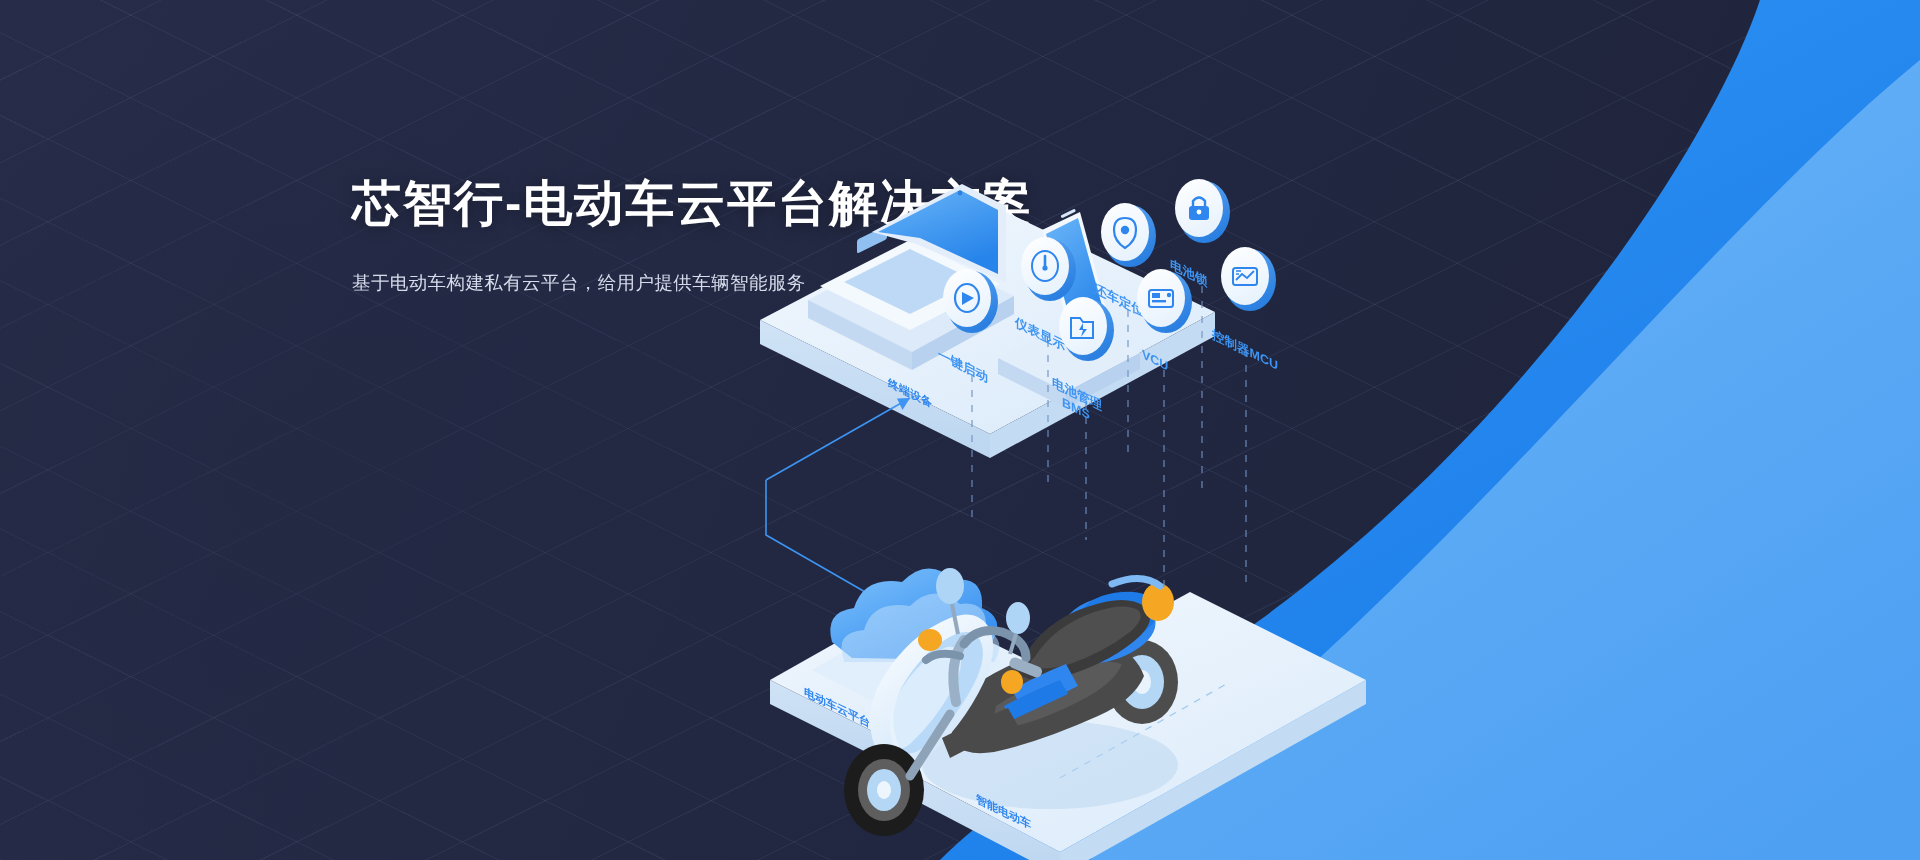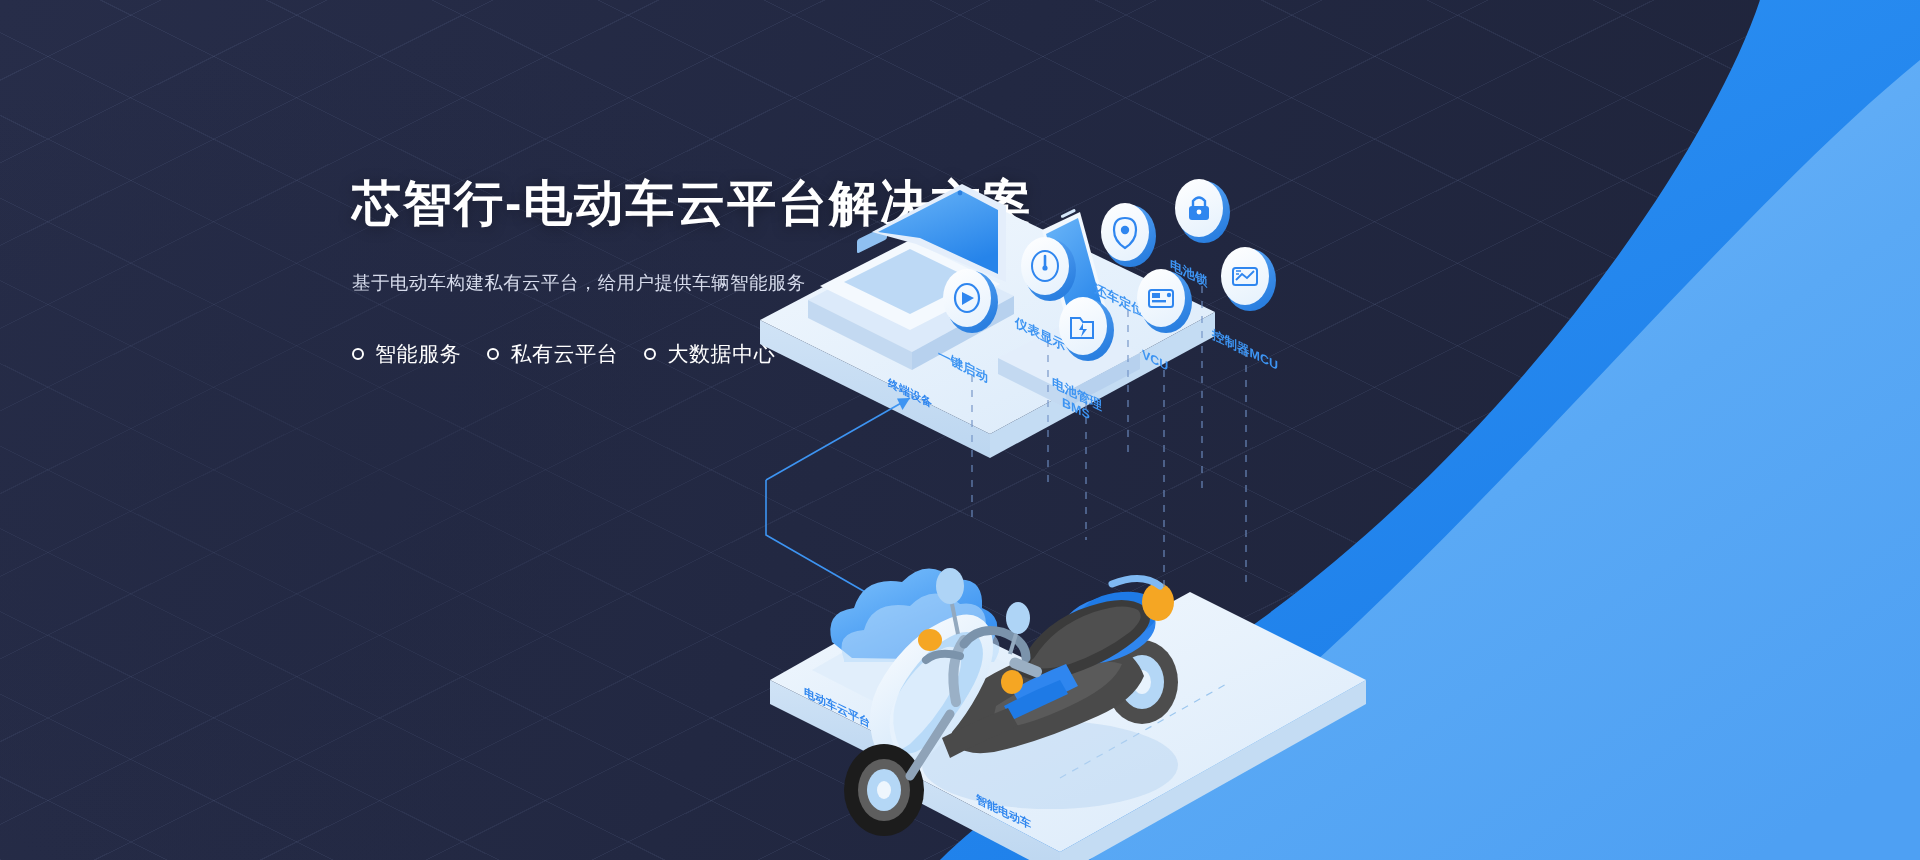--- a/index.html
+++ b/index.html
@@ -95,34 +95,20 @@
     <path d="M1920,60 C1760,190 1560,430 1360,620 C1240,735 1140,805 1090,860 L1920,860 Z" fill="url(#waveInnerG)"></path>
   </svg>
 
   <div class="copy">
     <h1 class="headline">芯智行-电动车云平台解决方案</h1>
 
     <div class="sub">
       <div class="sub-line">基于电动车构建私有云平台，给用户提供车辆智能服务</div>
     </div>
 
-    <div class="bullets">
-      <div class="bullet">
-        <span class="dot"></span>
-        <span class="bullet-label">智能服务</span>
-      </div>
-      <div class="bullet">
-        <span class="dot"></span>
-        <span class="bullet-label">私有云平台</span>
-      </div>
-      <div class="bullet">
-        <span class="dot"></span>
-        <span class="bullet-label">大数据中心</span>
-      </div>
-    </div>
   </div>
 
   <div class="illus">
   <svg viewBox="0 0 1160 660">
     <defs>
       <linearGradient id="platTop" x1="0" y1="0" x2="0.8" y2="1">
         <stop offset="0%" stop-color="#f2f8fe"></stop>
             <stop offset="100%" stop-color="#dcebfa"></stop>
       </linearGradient>
       <linearGradient id="platSide" x1="0" y1="0" x2="0" y2="1">

